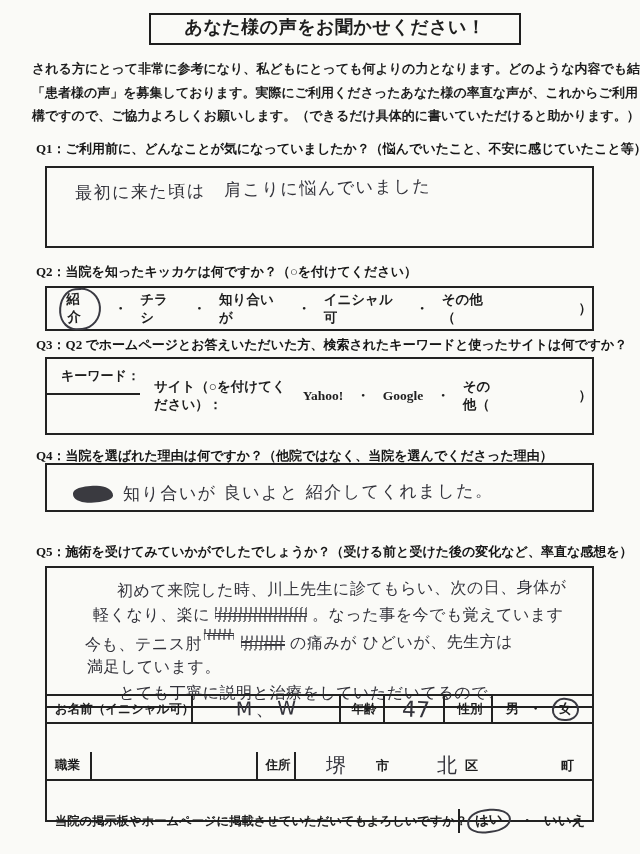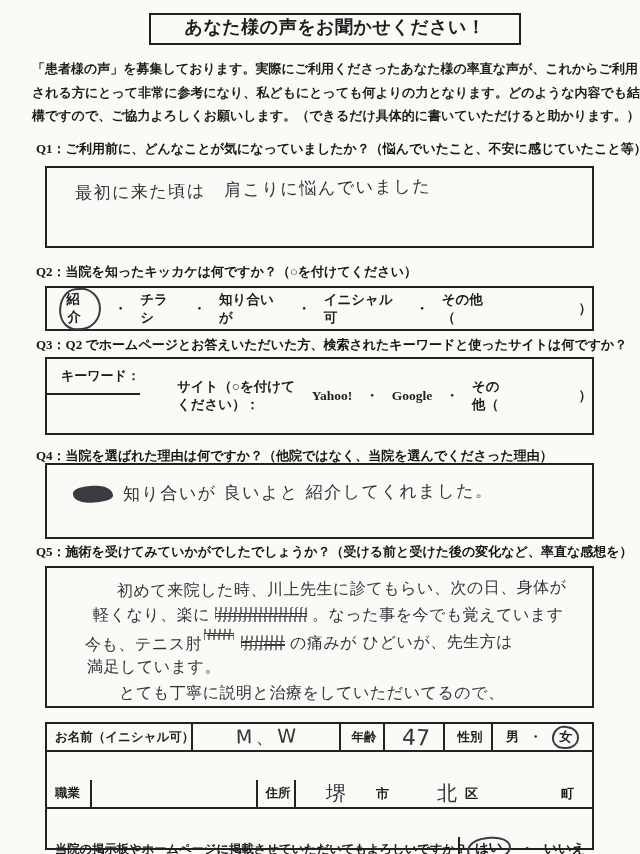--- a/index.html
+++ b/index.html
@@ -71,27 +71,27 @@
     display: inline-block;
     border: 2px solid #3a3a42;
     border-radius: 48% 52% 55% 45% / 62% 55% 58% 50%;
     padding: 0 6px 2px 6px;
     transform: rotate(-4deg);
   }
   
   .q2-box { top: 286px; height: 45px; display: flex; align-items: center; gap: 13px; padding-left: 12px; font-size: 13.5px; font-weight: bold; }
   .q3-box { top: 357px; height: 78px; display: flex; flex-direction: row; }
   .q3-row1 { height: 36px; border-bottom: 2px solid #222; display: flex; align-items: center; padding-left: 14px; font-size: 13px; font-weight: bold; }
-  .q3-row2 { flex: 1; display: flex; align-items: center; gap: 13px; padding-left: 14px; font-size: 13.5px; font-weight: bold; margin-left: 23px; }
+  .q3-row2 { flex: 1; display: flex; align-items: center; gap: 13px; padding-left: 14px; font-size: 13.5px; font-weight: bold; }
   .q1-box { top: 166px; height: 82px; }
-  .q4-box { top: 463px; height: 76px; }
+  .q4-box { top: 463px; height: 49px; }
   .q5-box { top: 566px; height: 142px; }
   
   .info-table {
-    position: absolute; left: 45px; top: 722px; width: 549px; height: 128px;
+    position: absolute; left: 45px; top: 694px; width: 549px; height: 128px;
     border: 2px solid #222; display: flex; flex-direction: column; gap: 28px;
   }
   .t-row { display: flex; border-bottom: 2px solid #222; }
   .t-row1 { height: 38px; }
   .t-row2 { height: 64px; }
   .t-row3 { flex: 1; border-bottom: none; }
   .t-cell { border-right: 2px solid #222; display: flex; align-items: center; overflow: visible; }
   .t-cell.last { border-right: none; }
   .t-label { font-size: 12.5px; font-weight: bold; padding-left: 8px; white-space: nowrap; }
   .t-center { justify-content: center; padding-left: 4px; }
@@ -109,22 +109,22 @@
 </head>
 <body>
 
 <div class="page">
 
   <div class="title-box">
     <span class="title-text">あなた様の声をお聞かせください！</span>
   </div>
 
   <div class="intro">
+    <div class="intro-line">される方にとって非常に参考になり、私どもにとっても何よりの力となります。どのような内容でも結</div>
     <div class="intro-line">「患者様の声」を募集しております。実際にご利用くださったあなた様の率直な声が、これからご利用</div>
-    <div class="intro-line">される方にとって非常に参考になり、私どもにとっても何よりの力となります。どのような内容でも結</div>
     <div class="intro-line">構ですので、ご協力よろしくお願いします。（できるだけ具体的に書いていただけると助かります。）</div>
   </div>
 
   <div class="qlabel" style="top:140px">Q1：ご利用前に、どんなことが気になっていましたか？（悩んでいたこと、不安に感じていたこと等）</div>
   <div class="box q1-box">
     <div class="hw q1-answer">最初に来た頃は　肩こりに悩んでいました</div>
   </div>
 
   <div class="qlabel" style="top:263px">Q2：当院を知ったキッカケは何ですか？（○を付けてください）</div>
   <div class="box q2-box">

